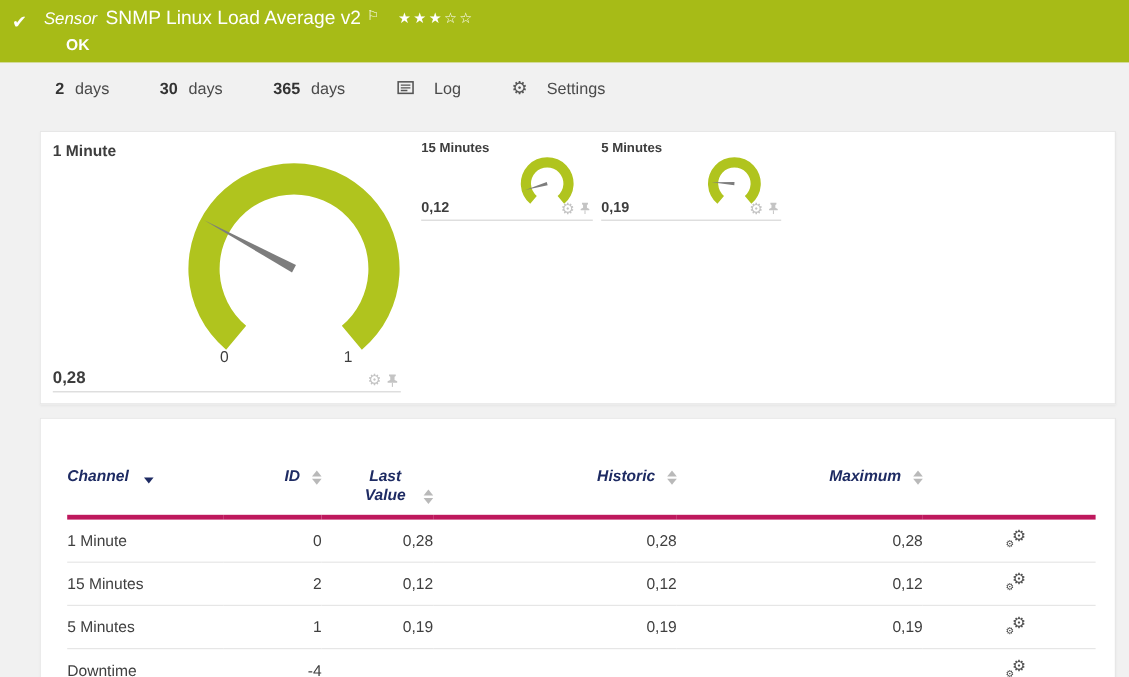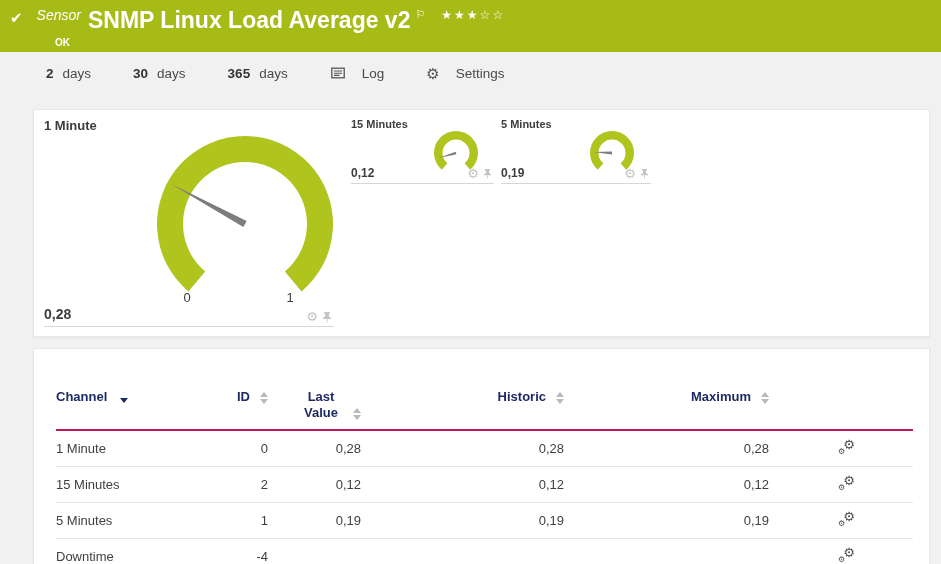--- a/index.html
+++ b/index.html
@@ -2,24 +2,24 @@
 <html style="--header_green: #a7bb17; --gauge_green: #b0c41e; --needle_gray: #7d7d7d; --accent_blue: #2ba7e0; --tab_icon_blue: #1d85c4; --table_header_navy: #1e2b63;"><head>
 <meta charset="utf-8">
 <style>
   html,body{margin:0;padding:0;width:941px;height:564px;overflow:hidden;
     background:#f1f1f1;font-family:"Liberation Sans","DejaVu Sans",sans-serif;}
   
   .topbar{position:absolute;left:0;top:0;width:941px;height:52px;background:var(--header_green);color:#fff;}
   .topbar-row{display:flex;align-items:flex-start;padding:7px 0 0 10px;}
   .chk{font-size:15px;font-weight:bold;margin:2px 8px 0 0;}
   .kind{font-style:italic;font-size:14px;margin:0 7px 0 6px;}
-  .title{font-weight:bold;font-size:23px;}
+  .title{font-weight:normal;font-size:16px;}
   .flag{font-size:11px;margin:0 0 0 5px;line-height:14px;}
   .stars{font-size:12px;letter-spacing:2px;margin:1px 0 0 16px;}
-  .status{font-weight:bold;font-size:10px;margin:3px 0 0 55px;}
+  .status{font-weight:bold;font-size:13px;margin:3px 0 0 55px;}
   
   .tabs{position:absolute;left:0;top:52px;width:941px;height:45px;display:flex;
     padding-left:46px;gap:42px;box-sizing:border-box;font-size:13.5px;color:#4a4a4a;}
   .tab{display:flex;align-items:center;gap:7px;border-bottom:3px solid transparent;cursor:pointer;white-space:nowrap;}
   .tab b{color:#333;margin-right:2px;}
   .tab .ticon{display:flex;color:#555;}
   .tab.active{border-bottom-color:var(--accent_blue);color:#333;}
   .tab.active .ticon{color:var(--tab_icon_blue);}
   .gear-glyph{font-size:15px;line-height:1;}
   
@@ -42,21 +42,21 @@
   .axis-label{position:absolute;width:16px;text-align:center;font-size:13px;color:#3d3d3d;}
   .axis-min{left:135px;top:176px;}
   .axis-max{left:238px;top:176px;}
   .gauge-svg{position:absolute;}
   .g-large{left:106px;top:20px;}
   .g-small1{left:80px;top:13px;}
   .g-small2{left:86px;top:13px;}
   
   table{border-collapse:collapse;table-layout:fixed;width:857px;margin:36px 18px 0 22px;font-size:13px;}
   th{color:var(--table_header_navy);font-weight:bold;text-align:right;vertical-align:top;
-    padding:4px 0 8px;border-bottom:2px solid #be185d;cursor:pointer;line-height:16px;}
+    padding:4px 0 8px;border-bottom:4px solid #be185d;cursor:pointer;line-height:16px;font-style:italic;}
   th.c-channel{text-align:left;}
   td{padding:8px 0;border-bottom:1px solid #e6e6e6;color:#3f3f3f;text-align:right;}
   td.c-channel{text-align:left;}
   td.c-gear,th.c-gear{padding-right:58px;}
   .th-flex{display:inline-flex;align-items:flex-end;gap:5px;}
   .lv-wrap{display:inline-block;width:44px;text-align:center;}
   .caret-down{display:inline-block;width:0;height:0;border-left:4px solid transparent;
     border-right:4px solid transparent;border-top:5px solid var(--table_header_navy);margin:0 0 2px 8px;}
   .sort{display:inline-flex;flex-direction:column;gap:2px;margin:0 0 1px 5px;}
   .sort i{display:block;width:0;height:0;border-left:4px solid transparent;border-right:4px solid transparent;}

